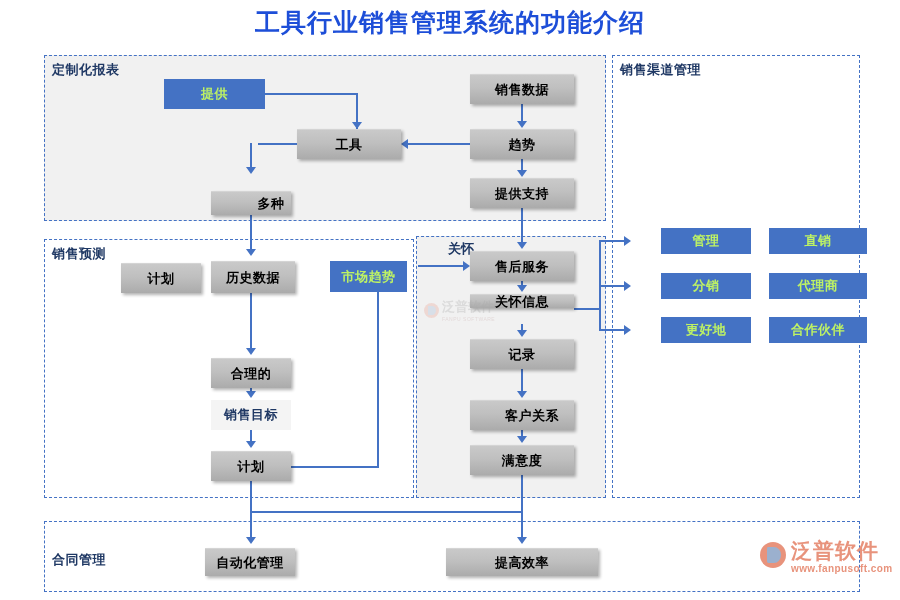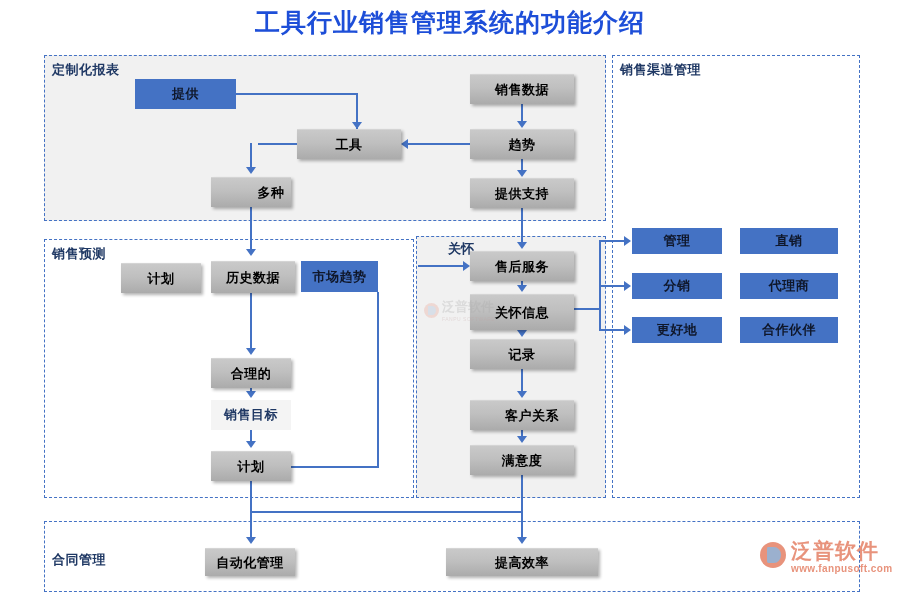--- a/index.html
+++ b/index.html
@@ -45,21 +45,22 @@
     letter-spacing: .5px;
   }
   .node.gray {
     background: linear-gradient(to bottom, #C9C9C9 0%, #BFBFBF 45%, #ABABAB 100%);
     color: #000000;
     box-shadow: 2px 2px 3px rgba(0,0,0,0.30);
     border-top: 1px solid #D4D4D4;
   }
   .node.blue {
     background: #4472C4;
-    color: #0f172a;
+    color: #bef264;
+    margin-left: 29px;
   }
   .node.pale {
     background: #F4F4F4;
     color: #1F3864;
   }
 
   
   .ln { position: absolute; background: #4472C4; }
   .ln.h { height: 2px; }
   .ln.v { width: 2px; }
@@ -213,32 +214,32 @@
 
   <div class="ln h" style="left:250px; top:511px; width:272px;"></div>
 
   <div class="ln v" style="left:521px; top:475px; height:64px;"></div>
   <div class="arrow down" style="left:517px; top:537px;"></div>
 
   <div class="node blue" style="left:135px; top:79px;  width:101px; height:30px;">提供</div>
   <div class="node gray" style="left:470px; top:74px;  width:104px; height:30px;">销售数据</div>
   <div class="node gray" style="left:297px; top:129px; width:104px; height:30px;">工具</div>
   <div class="node gray" style="left:470px; top:129px; width:104px; height:30px;">趋势</div>
-  <div class="node gray" style="left:211px; top:177px; width:80px;  height:30px;padding-left:40px;">多种</div>
+  <div class="node gray" style="left:211px; top:191px; width:80px;  height:24px;padding-left:40px;">多种</div>
   <div class="node gray" style="left:470px; top:178px; width:104px; height:30px;">提供支持</div>
 
   <div class="node gray" style="left:121px; top:263px; width:80px;  height:30px;">计划</div>
   <div class="node gray" style="left:211px; top:261px; width:84px;  height:32px;">历史数据</div>
   <div class="node blue" style="left:301px; top:261px; width:77px;  height:31px;">市场趋势</div>
   <div class="node gray" style="left:211px; top:358px; width:80px;  height:30px;">合理的</div>
   <div class="node pale" style="left:211px; top:400px; width:80px;  height:30px;">销售目标</div>
   <div class="node gray" style="left:211px; top:451px; width:80px;  height:30px;">计划</div>
 
   <div class="node gray" style="left:470px; top:251px; width:104px; height:30px;">售后服务</div>
-  <div class="node gray" style="left:470px; top:294px; width:104px; height:36px;">关怀信息</div>
+  <div class="node gray" style="left:470px; top:294px; width:104px; height:14px;">关怀信息</div>
   <div class="node gray" style="left:470px; top:339px; width:104px; height:30px;">记录</div>
   <div class="node gray" style="left:470px; top:400px; width:104px; height:30px;padding-left:20px;">客户关系</div>
   <div class="node gray" style="left:470px; top:445px; width:104px; height:30px;">满意度</div>
 
   <div class="node blue" style="left:632px; top:228px; width:90px;  height:26px;">管理</div>
   <div class="node blue" style="left:740px; top:228px; width:98px;  height:26px;">直销</div>
   <div class="node blue" style="left:632px; top:273px; width:90px;  height:26px;">分销</div>
   <div class="node blue" style="left:740px; top:273px; width:98px;  height:26px;">代理商</div>
   <div class="node blue" style="left:632px; top:317px; width:90px;  height:26px;">更好地</div>
   <div class="node blue" style="left:740px; top:317px; width:98px;  height:26px;font-family:Liberation Serif, serif;">合作伙伴</div>

